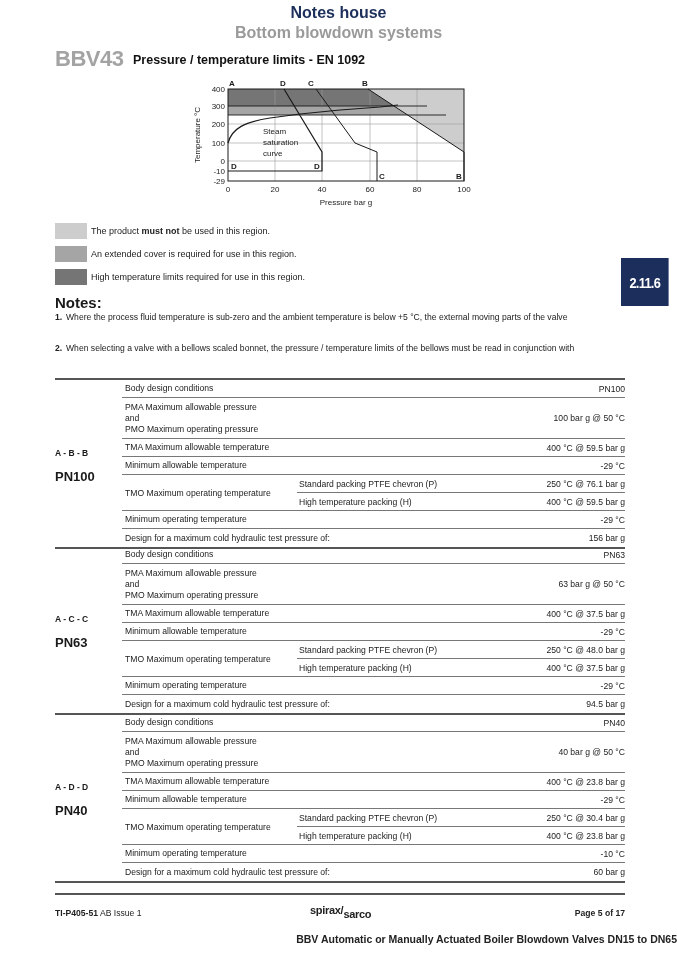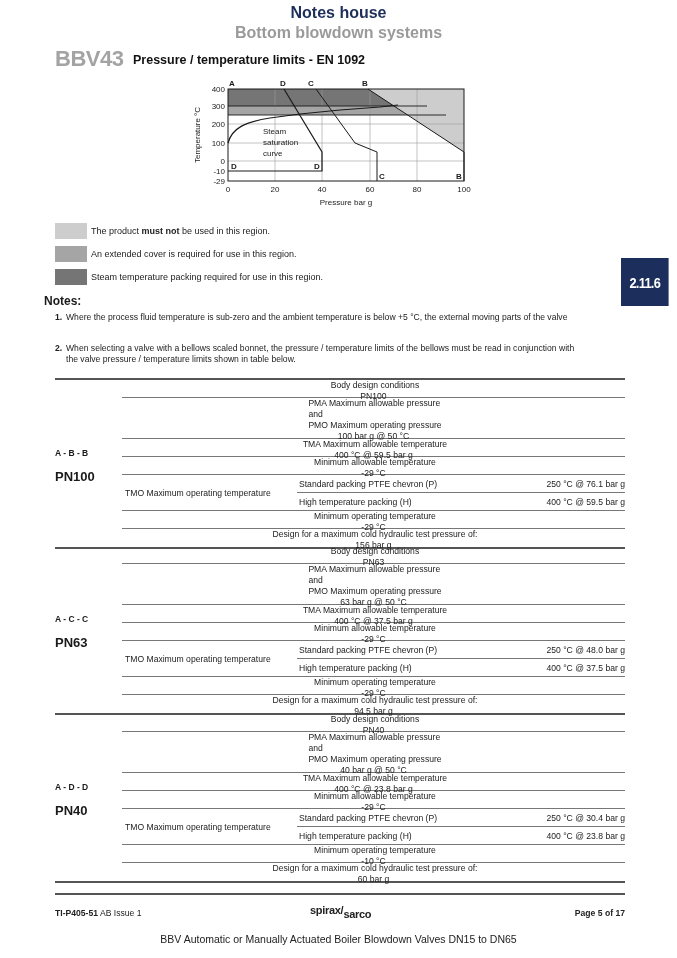--- a/index.html
+++ b/index.html
@@ -12,55 +12,55 @@
   .prod-title { position: absolute; left: 133px; top: 53px; font-size: 12.5px; font-weight: bold; color: #111; }
 
   .chart { position: absolute; left: 185px; top: 76px; width: 300px; height: 140px; }
   .chart svg { position: absolute; left: 0; top: 0; }
 
   .legend-item { position: absolute; left: 55px; height: 16px; display: flex; align-items: center; }
   .swatch { width: 32px; height: 16px; margin-right: 4px; }
   .legend-text { font-size: 9px; color: #222; }
   .legend-text b { font-weight: bold; }
 
-  .notes-label { position: absolute; left: 44px; top: 294px; font-size: 12px; font-weight: bold; }
+  .notes-label { position: absolute; left: 55px; top: 294px; font-size: 15px; font-weight: bold; }
   .note { position: absolute; left: 55px; width: 570px; font-size: 8.6px; line-height: 11px; color: #222; }
   .note .num { font-weight: bold; display: inline-block; width: 11px; }
   .note .indent { padding-left: 11px; display: block; }
 
   .side-tab { position: absolute; left: 621px; top: 258px; width: 56px; height: 48px; background: #1c2f5c; color: #fff; font-size: 15px; font-weight: bold; display: flex; align-items: center; justify-content: center; letter-spacing: -0.8px; transform: scaleX(0.85); transform-origin: left center; }
 
   .pt-table { position: absolute; left: 55px; width: 570px; border-top: 2px solid #555; }
   .pt-table:last-of-type { }
   .pt-block { position: relative; border-bottom: 2px solid #555; }
   .pt-left { position: absolute; left: 0; top: 0; width: 67px; height: 100%; }
   .pt-key { position: absolute; left: 0; font-size: 8.5px; font-weight: bold; }
   .pt-pn { position: absolute; left: 0; font-size: 13px; font-weight: bold; }
   .pt-rows { margin-left: 67px; }
-  .pt-row { position: relative; border-bottom: 1px solid #777; font-size: 8.6px; color: #222; display: flex; align-items: center; flex-direction: column; }
+  .pt-row { position: relative; border-bottom: 1px solid #777; font-size: 8.6px; color: #222; display: flex; align-items: center; }
   .pt-row:last-child { border-bottom: none; }
   .pt-row .lbl { padding-left: 3px; flex: 1; line-height: 11px; }
   .pt-row .val { padding-right: 0px; text-align: right; white-space: nowrap; }
   .pt-row.r18 { height: 18px; }
   .pt-row.r41 { height: 41px; }
   .pt-tmo { position: relative; height: 36px; border-bottom: 1px solid #777; font-size: 8.6px; color: #222; }
   .pt-tmo .tmo-lbl { position: absolute; left: 3px; top: 0; height: 36px; display: flex; align-items: center; }
   .pt-tmo .sub { position: absolute; left: 175px; right: 0; height: 18px; display: flex; align-items: center; }
   .pt-tmo .sub.s1 { top: 0; border-bottom: 1px solid #777; }
   .pt-tmo .sub.s2 { top: 18px; }
   .pt-tmo .sub .slbl { flex: 1; padding-left: 2px; }
   .pt-tmo .sub .sval { text-align: right; }
 
   .footer-rule { position: absolute; left: 55px; top: 893px; width: 570px; height: 2px; background: #555; }
   .footer-doc { position: absolute; left: 55px; top: 908px; font-size: 8.6px; color: #222; }
   .footer-doc b { font-weight: bold; }
   .footer-logo { position: absolute; left: 310px; top: 904px; font-size: 11px; font-weight: bold; color: #222; letter-spacing: -0.3px; }
   .footer-logo .sarco { position: relative; top: 4px; margin-top: 34px; }
   .footer-page { position: absolute; right: 52px; top: 908px; font-size: 8.6px; font-weight: bold; color: #222; }
-  .footer-title { position: absolute; left: 0; width: 677px; top: 933px; text-align: center; font-size: 10.5px; font-weight: normal; color: #222; }
+  .footer-title { position: absolute; left: 0; width: 677px; top: 933px; text-align: right; font-size: 10.5px; font-weight: bold; color: #222; }
 </style>
 </head>
 <body>
 
 <div class="hdr-title">Notes house</div>
 <div class="hdr-sub">Bottom blowdown systems</div>
 <div class="prod-code">BBV43</div>
 <div class="prod-title">Pressure / temperature limits - EN 1092</div>
 
 <div class="side-tab">2.11.6</div>
@@ -142,30 +142,29 @@
 <div class="legend-item" style="top:223px;">
   <div class="swatch" style="background:#cdcdcd;"></div>
   <span class="legend-text"><span>The product </span><b>must not</b><span> be used in this region.</span></span>
 </div>
 <div class="legend-item" style="top:246px;">
   <div class="swatch" style="background:#a5a5a5;"></div>
   <span class="legend-text">An extended cover is required for use in this region.</span>
 </div>
 <div class="legend-item" style="top:269px;">
   <div class="swatch" style="background:#757575;"></div>
-  <span class="legend-text">Steam temperature packing required for use in this region.</span>
+  <span class="legend-text">High temperature limits required for use in this region.</span>
 </div>
 
 <div class="notes-label">Notes:</div>
 <div class="note" style="top:312px;">
   <span class="num">1.</span><span>Where the process fluid temperature is sub-zero and the ambient temperature is below +5 °C, the external moving parts of the valve</span>
 </div>
 <div class="note" style="top:343px;">
   <span class="num">2.</span><span>When selecting a valve with a bellows scaled bonnet, the pressure / temperature limits of the bellows must be read in conjunction with</span>
-  <span class="indent">the valve pressure / temperature limits shown in table below.</span>
 </div>
 
 <div class="pt-table" style="top:378px;">
   <div class="pt-block">
     <div class="pt-left">
       <div class="pt-key" style="top:68px;">A - B - B</div>
       <div class="pt-pn" style="top:89px;">PN100</div>
     </div>
     <div class="pt-rows">
       <div class="pt-row r18">

